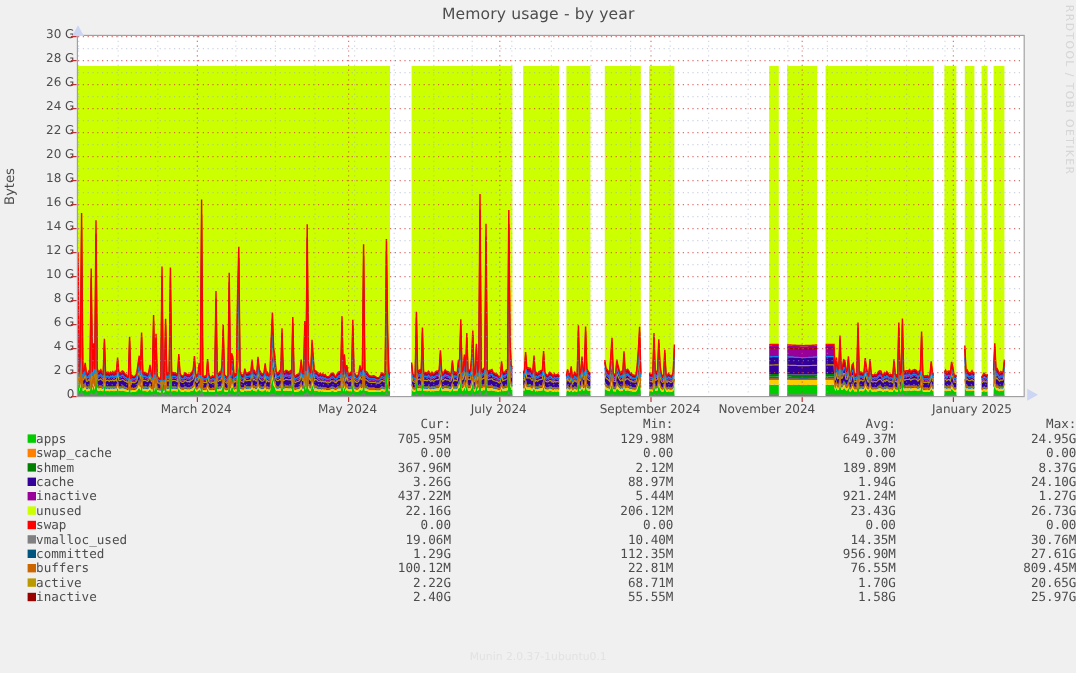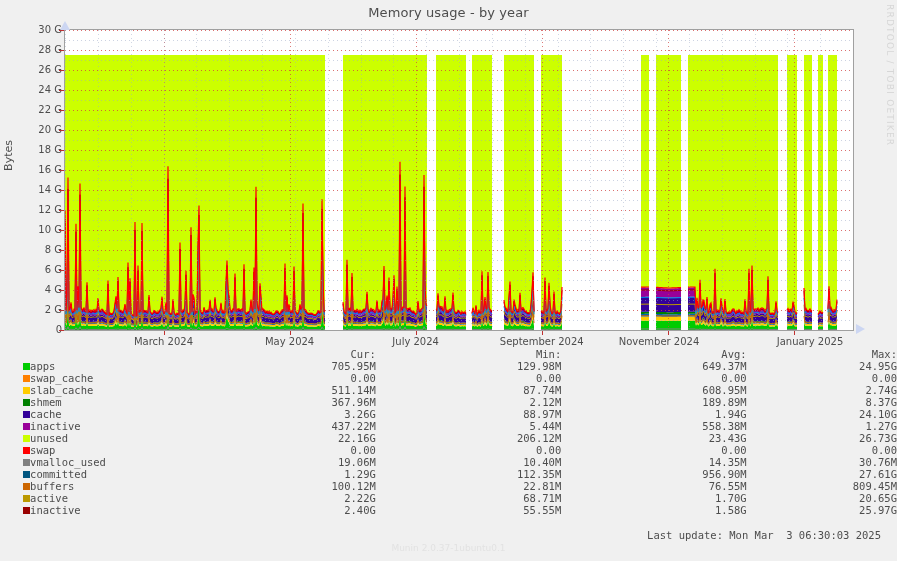--- a/index.html
+++ b/index.html
@@ -336,49 +336,41 @@
           </tr>
           <tr>
             <td class="col-swatch"><span class="swatch" style="background: rgb(255, 128, 0);"></span></td>
             <td class="col-name">swap_cache</td>
             <td class="col-cur">0.00</td>
             <td class="col-min">0.00</td>
             <td class="col-avg">0.00</td>
             <td class="col-max">0.00</td>
           </tr>
           <tr>
-            <td class="col-swatch"><span class="swatch" style="background: rgb(255, 204, 0);"></span></td>
-            <td class="col-name">slab_cache</td>
-            <td class="col-cur">511.14M</td>
-            <td class="col-min">87.74M</td>
-            <td class="col-avg">608.95M</td>
-            <td class="col-max">2.74G</td>
-          </tr>
-          <tr>
             <td class="col-swatch"><span class="swatch" style="background: rgb(0, 128, 0);"></span></td>
             <td class="col-name">shmem</td>
             <td class="col-cur">367.96M</td>
             <td class="col-min">2.12M</td>
             <td class="col-avg">189.89M</td>
             <td class="col-max">8.37G</td>
           </tr>
           <tr>
             <td class="col-swatch"><span class="swatch" style="background: rgb(51, 0, 153);"></span></td>
             <td class="col-name">cache</td>
             <td class="col-cur">3.26G</td>
             <td class="col-min">88.97M</td>
             <td class="col-avg">1.94G</td>
             <td class="col-max">24.10G</td>
           </tr>
           <tr>
             <td class="col-swatch"><span class="swatch" style="background: rgb(153, 0, 153);"></span></td>
             <td class="col-name">inactive</td>
             <td class="col-cur">437.22M</td>
             <td class="col-min">5.44M</td>
-            <td class="col-avg">558.38M</td>
+            <td class="col-avg">921.24M</td>
             <td class="col-max">1.27G</td>
           </tr>
           <tr>
             <td class="col-swatch"><span class="swatch" style="background: rgb(204, 255, 0);"></span></td>
             <td class="col-name">unused</td>
             <td class="col-cur">22.16G</td>
             <td class="col-min">206.12M</td>
             <td class="col-avg">23.43G</td>
             <td class="col-max">26.73G</td>
           </tr>
@@ -428,27 +420,26 @@
             <td class="col-cur">2.40G</td>
             <td class="col-min">55.55M</td>
             <td class="col-avg">1.58G</td>
             <td class="col-max">25.97G</td>
           </tr>
         </tbody>
     </table>
   </div>
 
   <div id="footer-version">Munin 2.0.37-1ubuntu0.1</div>
-  <div id="footer-update">Last update: Mon Mar  3 06:30:03 2025</div>
 
 <div class="xtick" style="left: 163.5px;">March 2024</div>
     <div class="xtick-mark" style="left: 163.5px;"></div>
     <div class="xtick" style="left: 289.58px;">May 2024</div>
     <div class="xtick-mark" style="left: 289.58px;"></div>
     <div class="xtick" style="left: 415.66px;">July 2024</div>
     <div class="xtick-mark" style="left: 415.66px;"></div>
     <div class="xtick" style="left: 541.74px;">September 2024</div>
     <div class="xtick-mark" style="left: 541.74px;"></div>
-    <div class="xtick" style="left: 659px;">November 2024</div>
+    <div class="xtick" style="left: 631px; padding-left: 16px;">November 2024</div>
     <div class="xtick-mark" style="left: 667.82px;"></div>
     <div class="xtick" style="left: 810px;">January 2025</div>
     <div class="xtick-mark" style="left: 793.9px;"></div>
   </div>
 
 </body></html>

